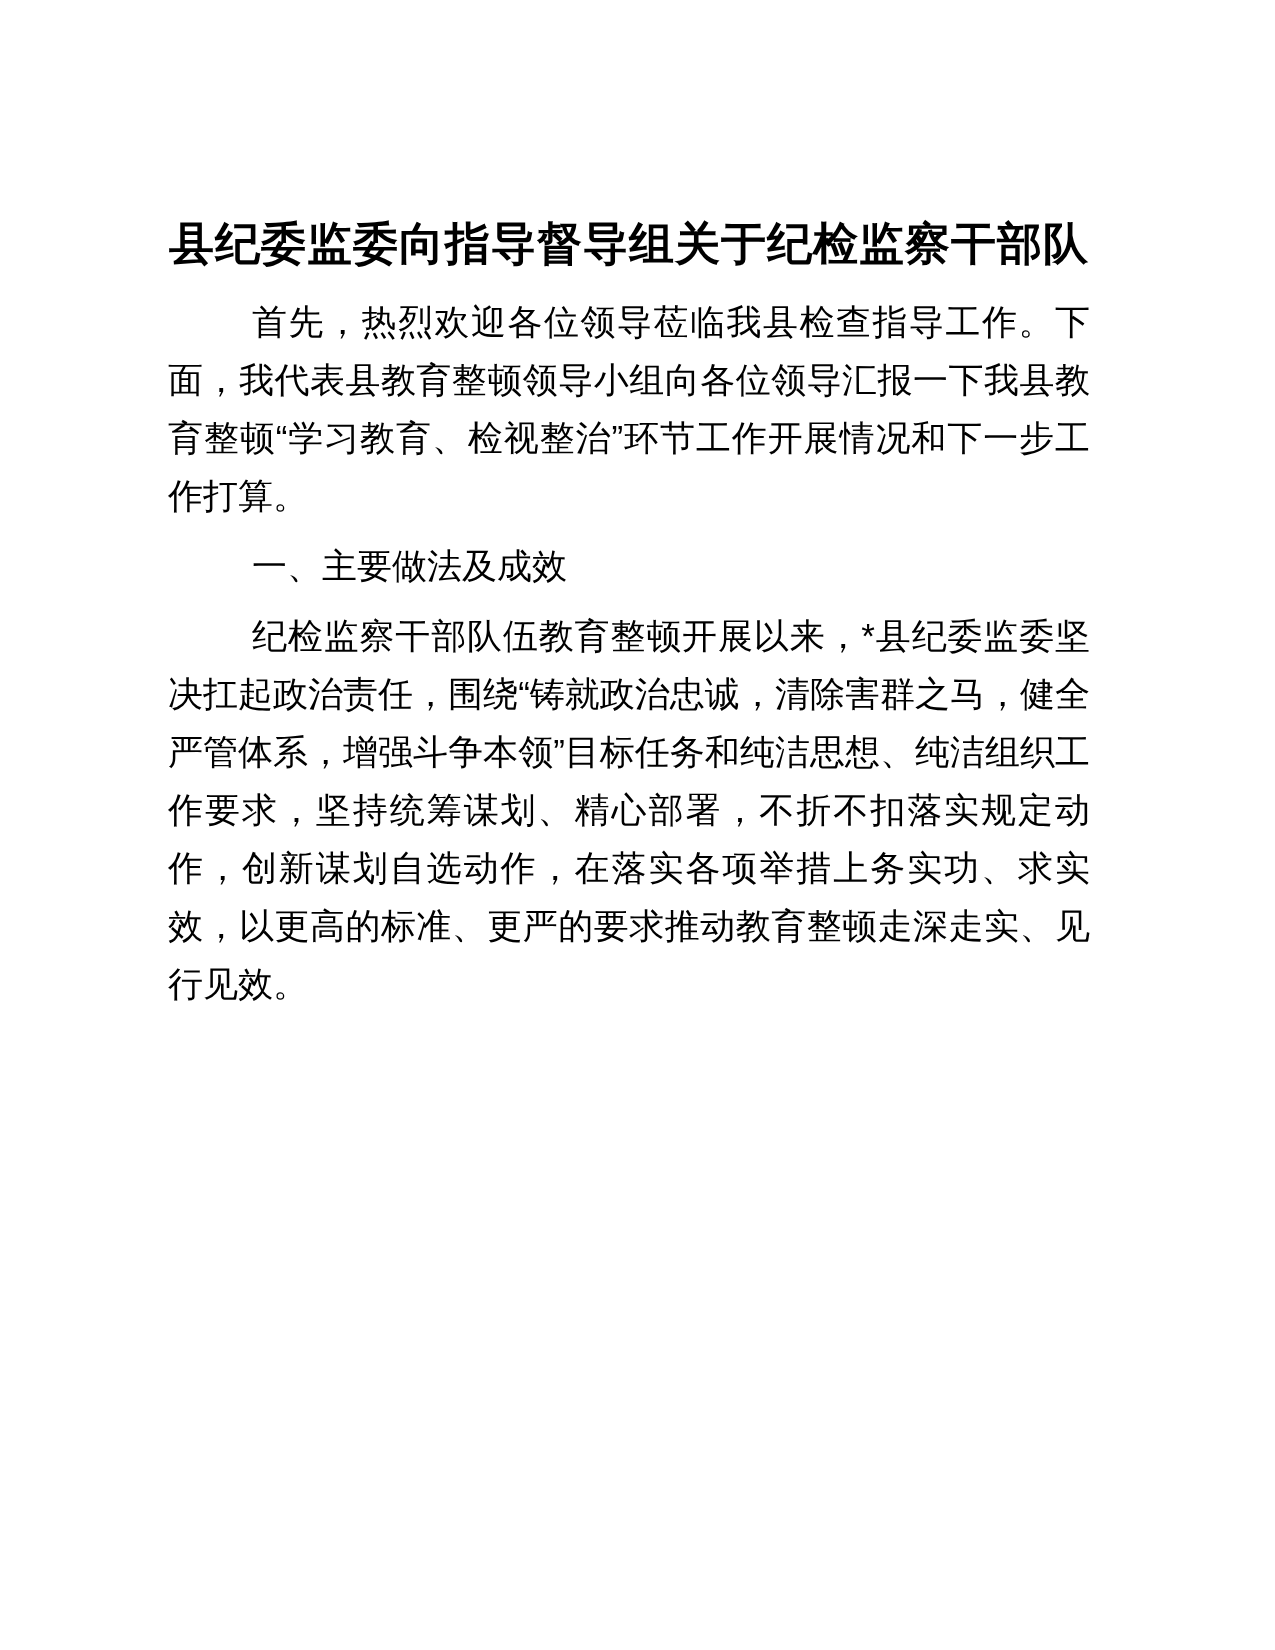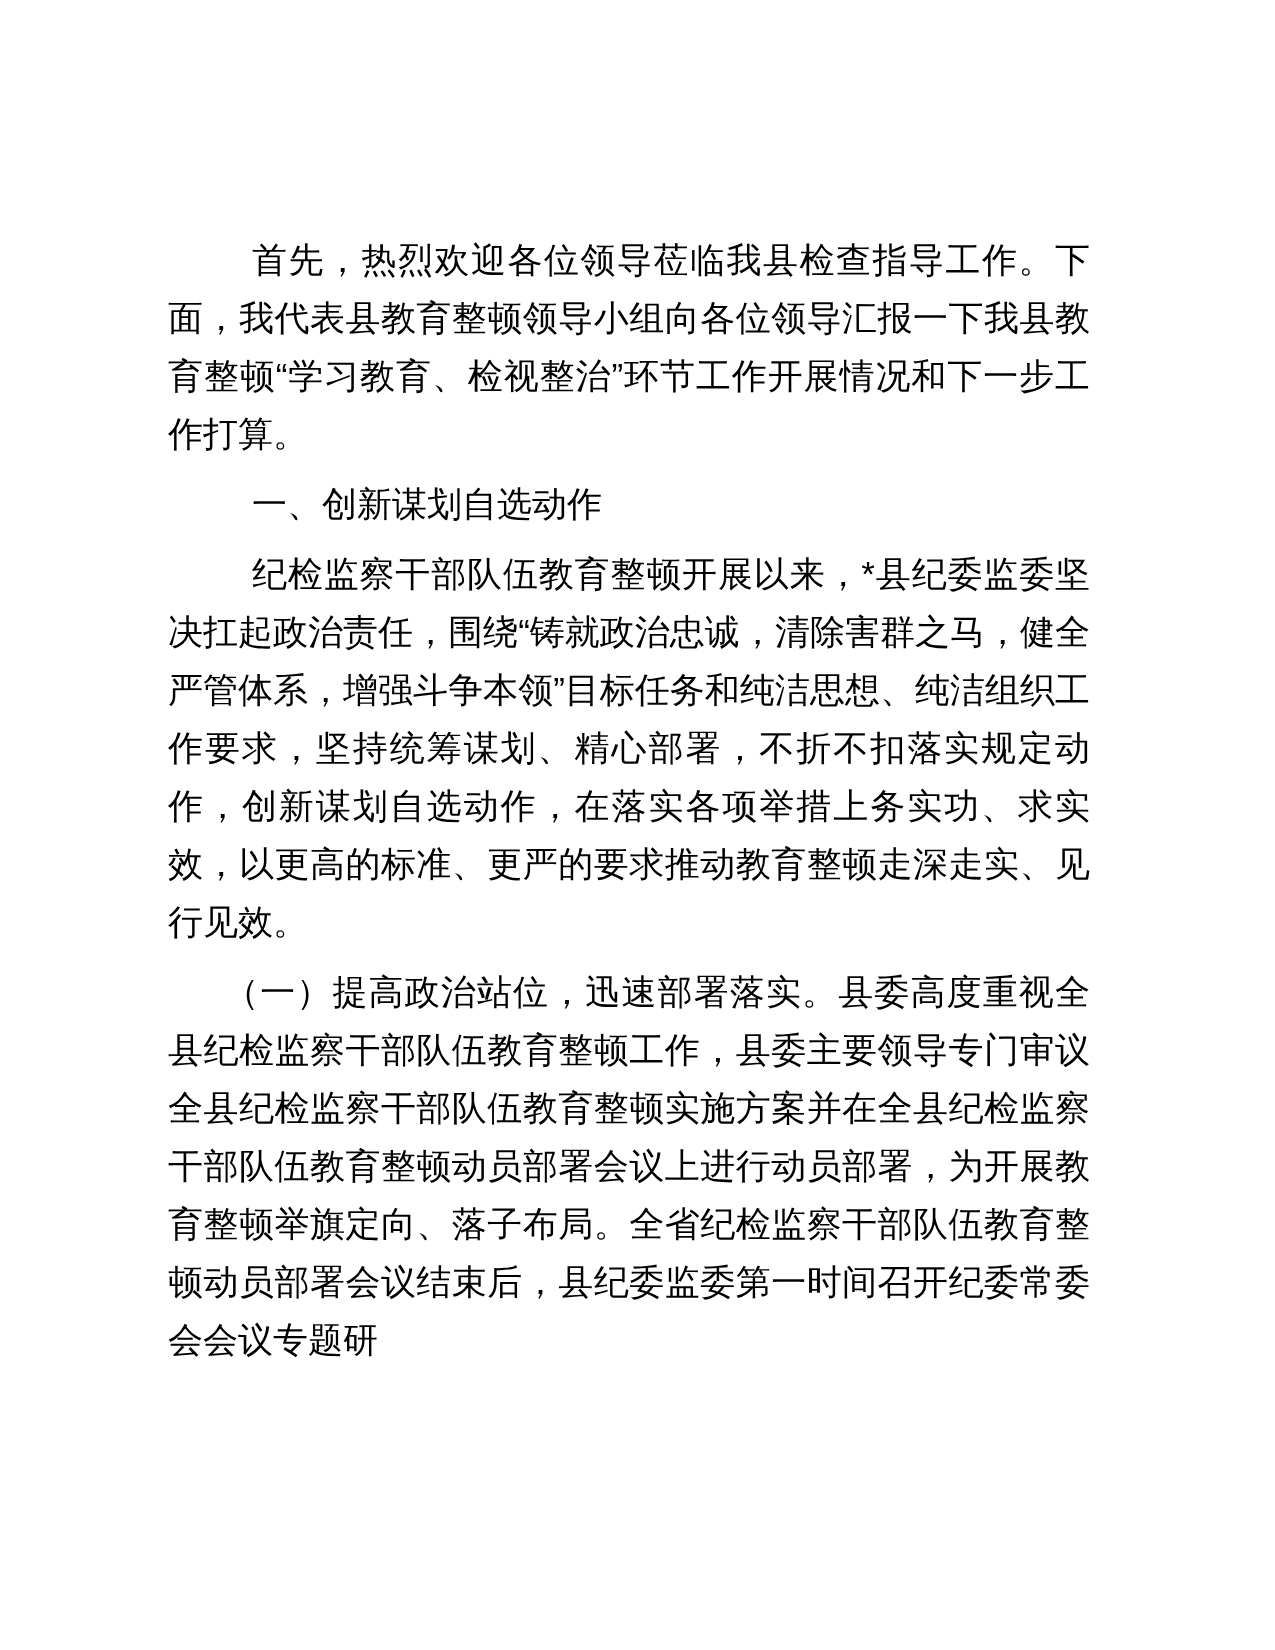--- a/index.html
+++ b/index.html
@@ -53,24 +53,24 @@
     margin: 0 0 12px 0;
     text-indent: 84px;
   }
 </style>
 </head>
 <body>
 
 <div class="page">
 
   <h1 class="doc-title">
+    <span class="title-line">县纪委监委向指导督导组关于纪检监察干部队</span>
   </h1>
 
 
   <p class="para">首先，热烈欢迎各位领导莅临我县检查指导工作。下面，我代表县教育整顿领导小组向各位领导汇报一下我县教育整顿“学习教育、检视整治”环节工作开展情况和下一步工作打算。</p>
 
-  <div class="section-heading">一、创新谋划自选动作</div>
+  <div class="section-heading">一、主要做法及成效</div>
 
   <p class="para">纪检监察干部队伍教育整顿开展以来，*县纪委监委坚决扛起政治责任，围绕“铸就政治忠诚，清除害群之马，健全严管体系，增强斗争本领”目标任务和纯洁思想、纯洁组织工作要求，坚持统筹谋划、精心部署，不折不扣落实规定动作，创新谋划自选动作，在落实各项举措上务实功、求实效，以更高的标准、更严的要求推动教育整顿走深走实、见行见效。</p>
 
-  <p class="para subsection">（一）提高政治站位，迅速部署落实。县委高度重视全县纪检监察干部队伍教育整顿工作，县委主要领导专门审议全县纪检监察干部队伍教育整顿实施方案并在全县纪检监察干部队伍教育整顿动员部署会议上进行动员部署，为开展教育整顿举旗定向、落子布局。全省纪检监察干部队伍教育整顿动员部署会议结束后，县纪委监委第一时间召开纪委常委会会议专题研</p>
 
 </div>
 
 </body></html>

